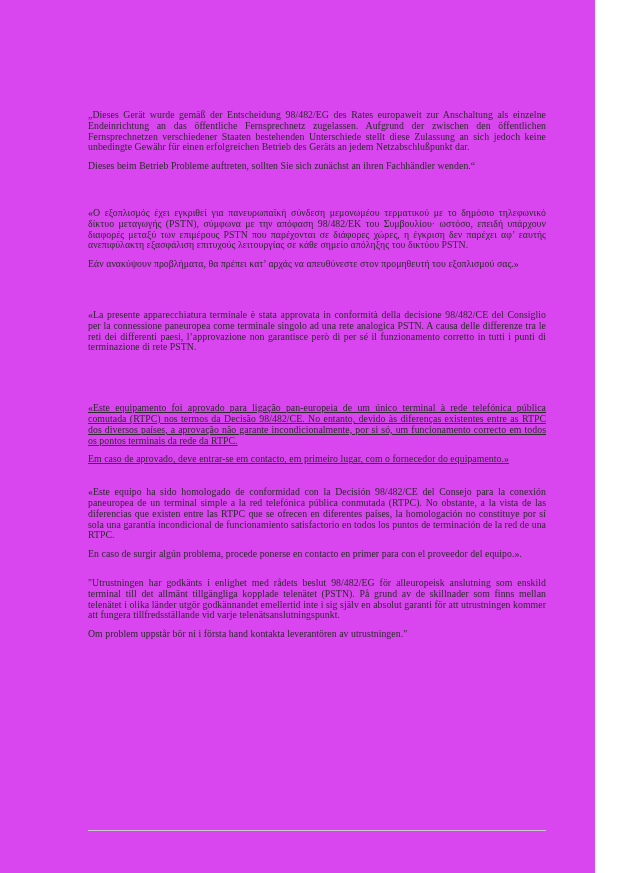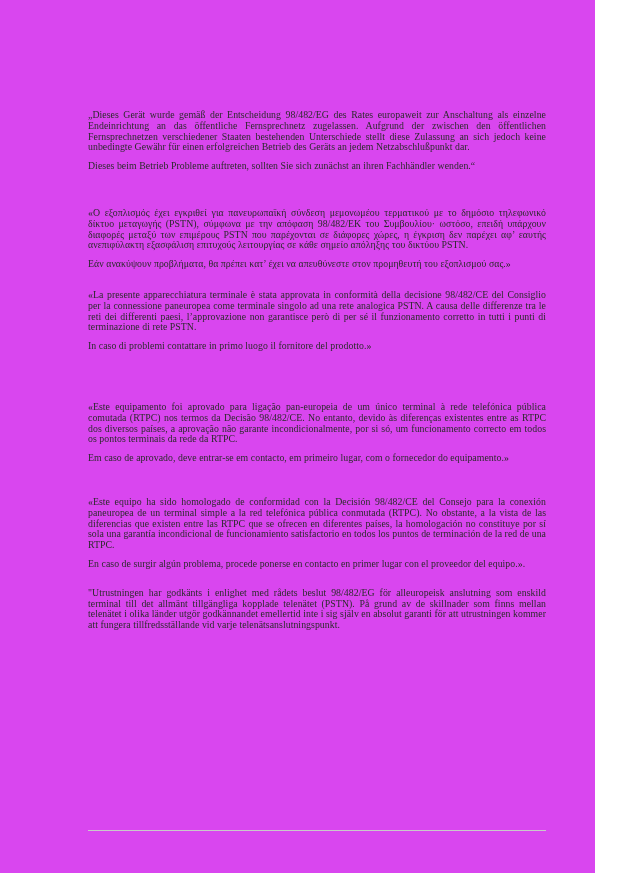--- a/index.html
+++ b/index.html
@@ -24,23 +24,23 @@
   }
   .section p {
     margin: 0 0 8px 0;
     font-size: 9.8px;
     line-height: 10.8px;
     text-align: justify;
     letter-spacing: 0.05px;
   }
   .section { margin-bottom: 36px; }
   .s0 { margin-bottom: 36px; }
-  .s1 { margin-bottom: 20px; }
+  .s1 { margin-bottom: 40px; }
   .s2 { margin-bottom: 50px; }
-  .s3 { margin-bottom: 33px; }
+  .s3 { margin-bottom: 22px; text-decoration: underline; }
   .s4 { margin-bottom: 18px; }
   .s5 { margin-bottom: 0; }
   .divider {
     position: absolute;
     left: 88px;
     top: 830px;
     width: 458px;
     border-top: 1px solid #c9c9c9;
     height: 0;
   }
@@ -51,38 +51,38 @@
 <div class="page">
   <div class="content">
 
     <div class="section s0">
       <p>„Dieses Gerät wurde gemäß der Entscheidung 98/482/EG des Rates europaweit zur Anschaltung als einzelne Endeinrichtung an das öffentliche Fernsprechnetz zugelassen. Aufgrund der zwischen den öffentlichen Fernsprechnetzen verschiedener Staaten bestehenden Unterschiede stellt diese Zulassung an sich jedoch keine unbedingte Gewähr für einen erfolgreichen Betrieb des Geräts an jedem Netzabschlußpunkt dar.</p>
       <p>Dieses beim Betrieb Probleme auftreten, sollten Sie sich zunächst an ihren Fachhändler wenden.“</p>
     </div>
 
     <div class="section s1">
       <p>«Ο εξοπλισμός έχει εγκριθεί για πανευρωπαϊκή σύνδεση μεμονωμέου τερματικού με το δημόσιο τηλεφωνικό δίκτυο μεταγωγής (PSTN), σύμφωνα με την απόφαση 98/482/ΕΚ του Συμβουλίου· ωστόσο, επειδή υπάρχουν διαφορές μεταξύ των επιμέρους PSTN που παρέχονται σε διάφορες χώρες, η έγκριση δεν παρέχει αφ’ εαυτής ανεπιφύλακτη εξασφάλιση επιτυχούς λειτουργίας σε κάθε σημείο απόληξης του δικτύου PSTN.</p>
-      <p>Εάν ανακύψουν προβλήματα, θα πρέπει κατ’ έχει να απευθύνεστε στον προμηθευτή του εξοπλισμού σας.»</p>
+      <p>Εάν ανακύψουν προβλήματα, θα πρέπει κατ’ αρχάς να απευθύνεστε στον προμηθευτή του εξοπλισμού σας.»</p>
     </div>
 
     <div class="section s2">
       <p>«La presente apparecchiatura terminale è stata approvata in conformità della decisione 98/482/CE del Consiglio per la connessione paneuropea come terminale singolo ad una rete analogica PSTN. A causa delle differenze tra le reti dei differenti paesi, l’approvazione non garantisce però di per sé il funzionamento corretto in tutti i punti di terminazione di rete PSTN.</p>
-      <p>In caso di problemi contattare in primo luogo il fornitore del prodotto.»</p>
     </div>
 
     <div class="section s3">
       <p>«Este equipamento foi aprovado para ligação pan-europeia de um único terminal à rede telefónica pública comutada (RTPC) nos termos da Decisão 98/482/CE. No entanto, devido às diferenças existentes entre as RTPC dos diversos países, a aprovação não garante incondicionalmente, por si só, um funcionamento correcto em todos os pontos terminais da rede da RTPC.</p>
       <p>Em caso de aprovado, deve entrar-se em contacto, em primeiro lugar, com o fornecedor do equipamento.»</p>
     </div>
 
     <div class="section s4">
       <p>«Este equipo ha sido homologado de conformidad con la Decisión 98/482/CE del Consejo para la conexión paneuropea de un terminal simple a la red telefónica pública conmutada (RTPC). No obstante, a la vista de las diferencias que existen entre las RTPC que se ofrecen en diferentes países, la homologación no constituye por sí sola una garantía incondicional de funcionamiento satisfactorio en todos los puntos de terminación de la red de una RTPC.</p>
-      <p>En caso de surgir algún problema, procede ponerse en contacto en primer lugar con el proveedor del equipo.».</p>
+      <p>En caso de surgir algún problema, procede ponerse en contacto en primer para con el proveedor del equipo.».</p>
     </div>
 
     <div class="section s5">
       <p>"Utrustningen har godkänts i enlighet med rådets beslut 98/482/EG för alleuropeisk anslutning som enskild terminal till det allmänt tillgängliga kopplade telenätet (PSTN). På grund av de skillnader som finns mellan telenätet i olika länder utgör godkännandet emellertid inte i sig själv en absolut garanti för att utrustningen kommer att fungera tillfredsställande vid varje telenätsanslutningspunkt.</p>
+      <p>Om problem uppstår bör ni i första hand kontakta leverantören av utrustningen."</p>
     </div>
 
   </div>
 
   <div class="divider"></div>
 </div>
 
 </body></html>

